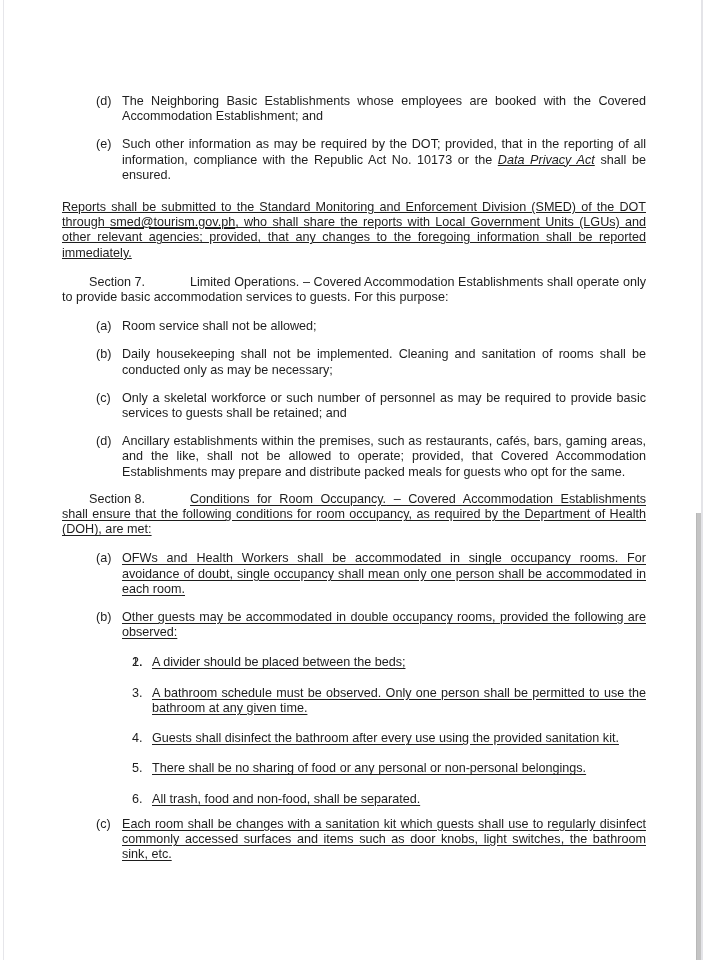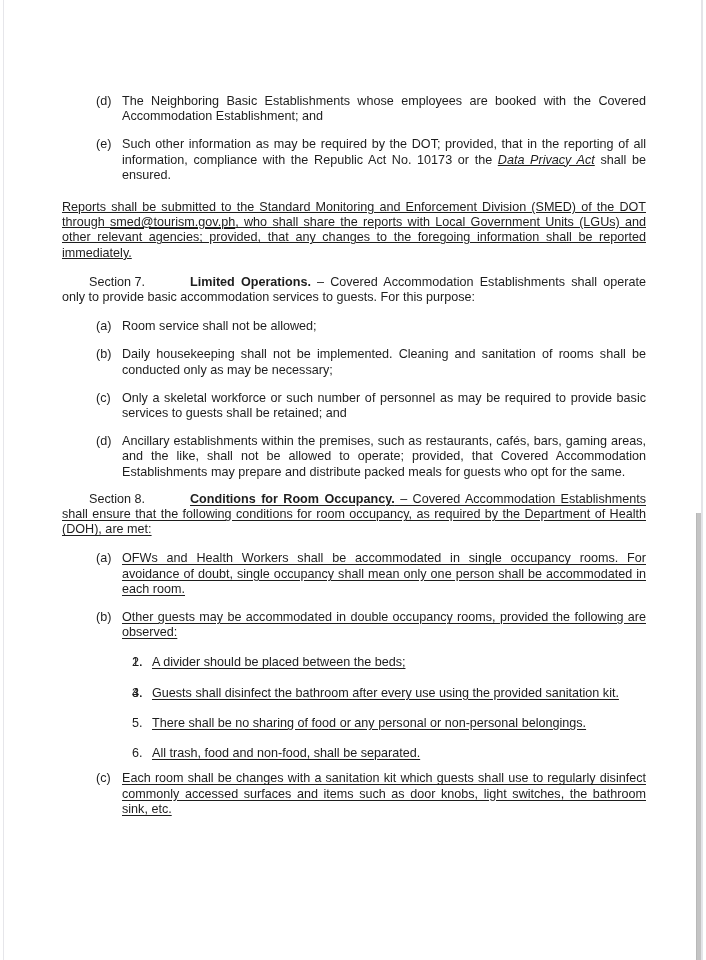--- a/index.html
+++ b/index.html
@@ -56,21 +56,21 @@
     text-align: justify;
     margin-bottom: 14px;
   }
   .sec-num {
     font-weight: normal;
     display: inline-block;
     margin-left: 27px;
     width: 101px;
   }
   .sec-title {
-    font-weight: bold;
+    font-weight: normal;
     margin-top: 20px;
   }
   .u { text-decoration: underline; text-underline-offset: 2px; }
   .num-list {
     margin: 6px 0 0 0;
   }
   .num-item {
     position: relative;
     padding-left: 90px;
     text-align: justify;
@@ -143,20 +143,21 @@
   <div class="num-list">
     <div class="num-item">
       <span class="lbl">1.</span>
     </div>
     <div class="num-item">
       <span class="lbl">2.</span>
       <span class="u">A divider should be placed between the beds;</span>
     </div>
     <div class="num-item">
       <span class="lbl">3.</span>
+      <span class="u">A bathroom schedule must be observed. Only one person shall be permitted to use the bathroom at any given time.</span>
     </div>
     <div class="num-item">
       <span class="lbl">4.</span>
       <span class="u">Guests shall disinfect the bathroom after every use using the provided sanitation kit.</span>
     </div>
     <div class="num-item">
       <span class="lbl">5.</span>
       <span class="u">There shall be no sharing of food or any personal or non-personal belongings.</span>
     </div>
     <div class="num-item" style="margin-bottom:10px;">

